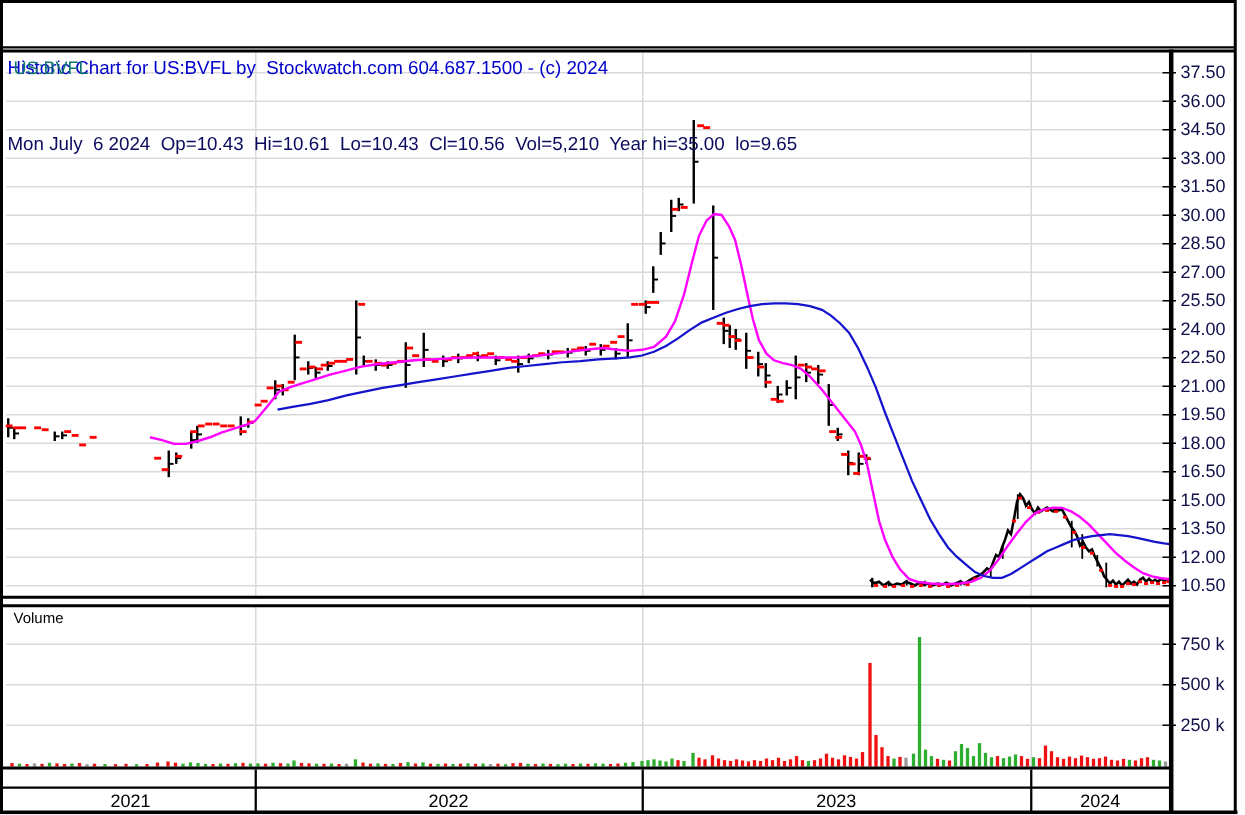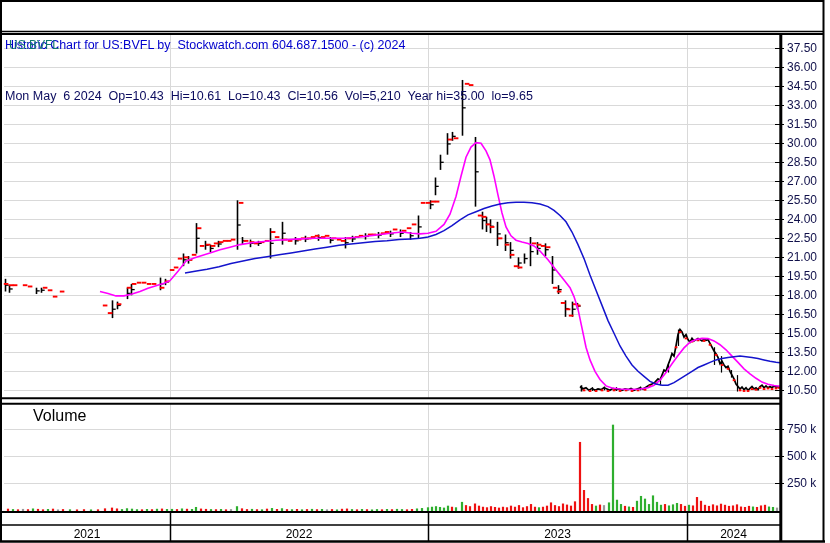--- a/index.html
+++ b/index.html
@@ -3,29 +3,29 @@
 <meta charset="utf-8">
 <style>
   html,body{margin:0;padding:0;background:#fff;}
   .stage{position:relative;width:830px;height:543px;background:#fff;
          font-family:"Liberation Sans",sans-serif;overflow:hidden;padding-left:24px;}
   .stage svg{position:absolute;left:0;top:0;}
   .hdr{position:absolute;left:5px;top:2px;z-index:5;white-space:pre;}
   .hdr .l1{font-size:12.5px;line-height:15px;color:#0000cd;}
   .hdr .l2{font-size:12.5px;line-height:15px;color:#0b0b5e;}
   .sym{position:absolute;left:9px;top:38px;z-index:5;font-size:12px;color:#0f766e;}
-  .voll{position:absolute;left:9px;top:407px;z-index:5;font-size:16px;color:#000;margin-left:24px;}
+  .voll{position:absolute;left:9px;top:407px;z-index:5;font-size:10px;color:#000;}
 </style>
 </head>
 <body>
 
 <div class="stage">
   <div class="hdr">
     <div class="l1">Historic Chart for US:BVFL by  Stockwatch.com 604.687.1500 - (c) 2024</div>
-    <div class="l2">Mon May  6 2024  Op=10.43  Hi=10.61  Lo=10.43  Cl=10.56  Vol=5,210  Year hi=35.00  lo=9.65</div>
+    <div class="l2">Mon July  6 2024  Op=10.43  Hi=10.61  Lo=10.43  Cl=10.56  Vol=5,210  Year hi=35.00  lo=9.65</div>
   </div>
   <div class="sym">US:BVFL</div>
   <div class="voll">Volume</div>
   <svg id="chart" width="830" height="543" viewBox="0 0 830 543">
       <g>
         <line x1="4" y1="48.5" x2="779" y2="48.5" stroke="#d9d9d9" stroke-width="1"></line>
         <line x1="4" y1="67.5" x2="779" y2="67.5" stroke="#d9d9d9" stroke-width="1"></line>
         <line x1="4" y1="86.5" x2="779" y2="86.5" stroke="#d9d9d9" stroke-width="1"></line>
         <line x1="4" y1="105.5" x2="779" y2="105.5" stroke="#d9d9d9" stroke-width="1"></line>
         <line x1="4" y1="124.5" x2="779" y2="124.5" stroke="#d9d9d9" stroke-width="1"></line>

